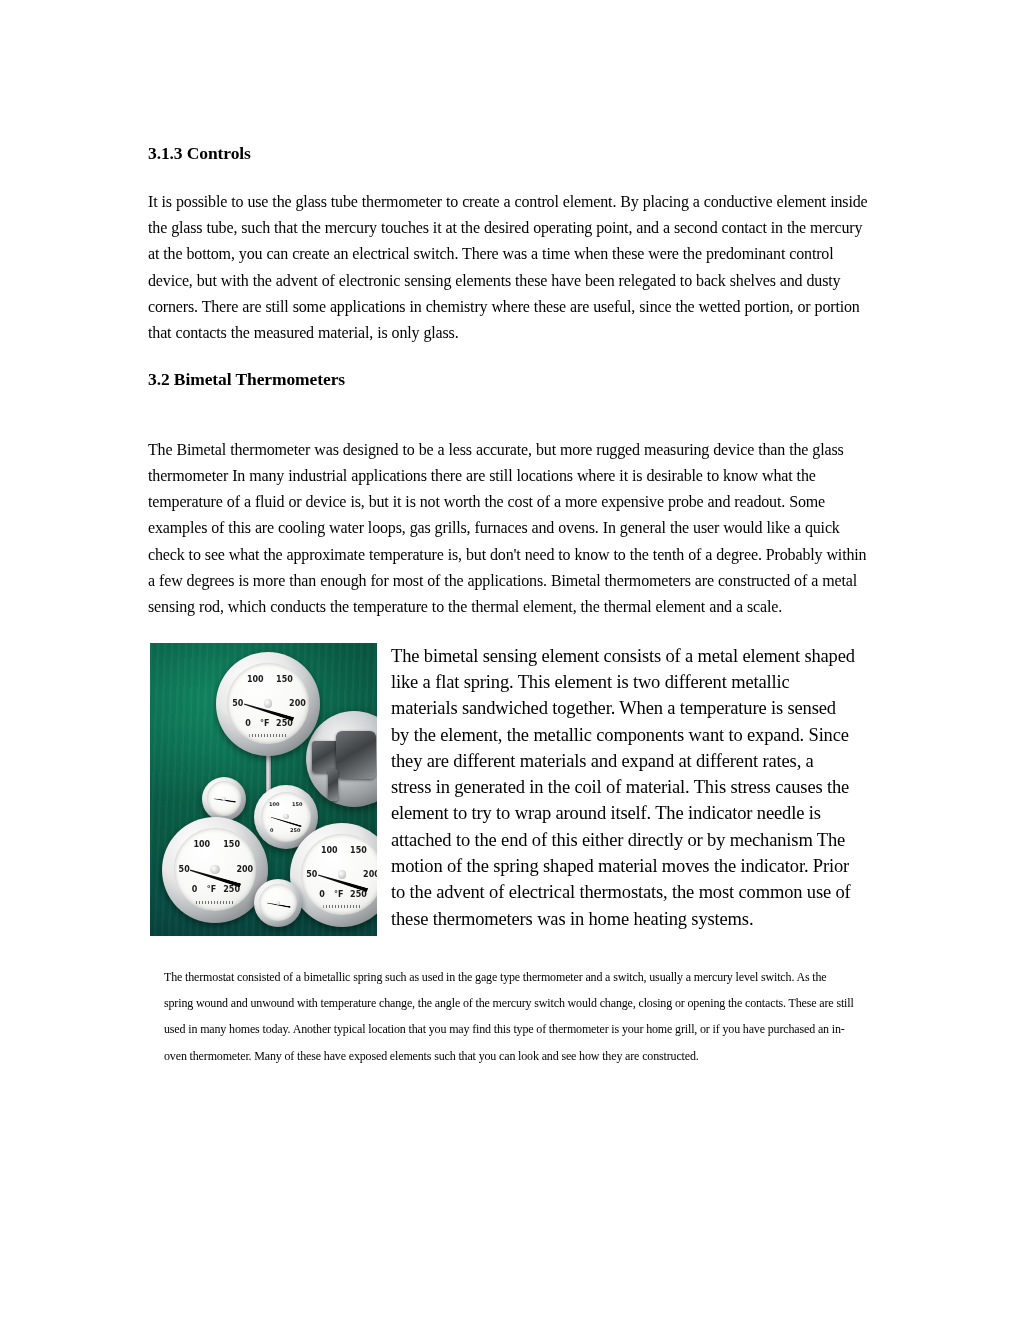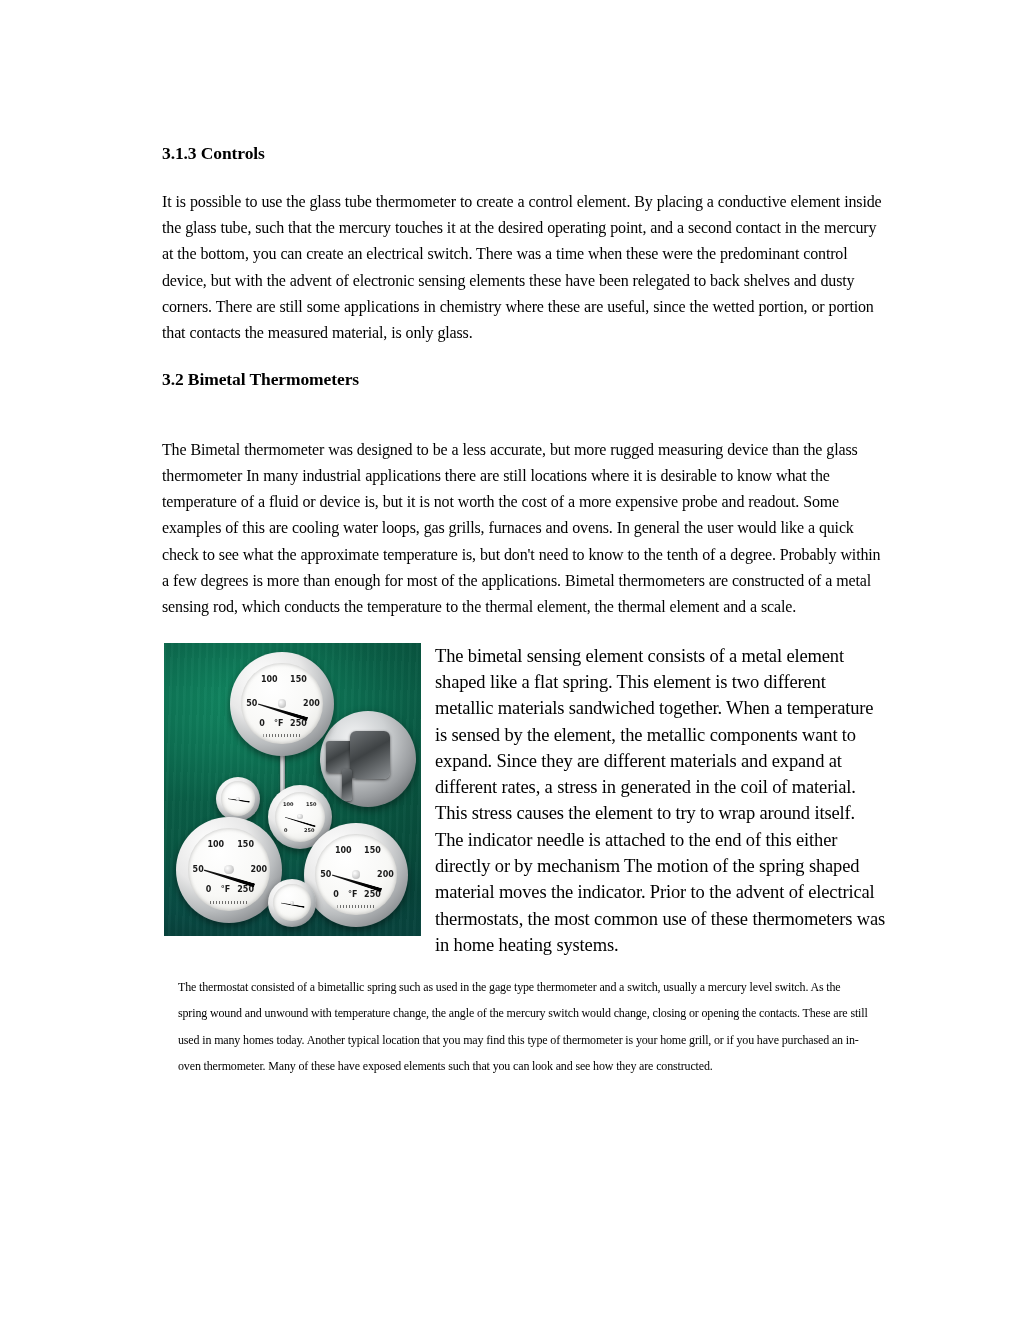--- a/index.html
+++ b/index.html
@@ -17,21 +17,21 @@
   }
   .page {
     position: absolute;
     left: 0; top: 0;
     width: 1020px;
     height: 1320px;
     background: #ffffff;
   }
   .content {
     position: absolute;
-    left: 162px;
+    left: 148px;
     top: 143px;
     width: 724px;
   }
   h3.heading {
     font-size: 17.5px;
     font-weight: bold;
     margin: 0;
     line-height: 1.25;
     letter-spacing: -0.1px;
   }
@@ -45,21 +45,21 @@
     letter-spacing: -0.15px;
     word-spacing: 0.2px;
   }
   
   .figure-block {
     position: relative;
     margin-top: 22px;
   }
   .figure {
     float: left;
-    width: 257px;
+    width: 227px;
     height: 293px;
     margin: 0 14px 0 2px;
     position: relative;
     overflow: hidden;
     background: #a21caf;
   }
   .fig-bg {
     position: absolute;
     inset: 0;
     background:
@@ -169,21 +169,21 @@
   }
   .housing .block {
     position: absolute;
     background: linear-gradient(150deg, #6f7376 0%, #3e4244 45%, #8d9194 100%);
     border-radius: 3px;
     box-shadow: 0 1px 3px rgba(0,0,0,0.6);
   }
   .text-wrap p {
     font-size: 18.5px;
     line-height: 26.3px;
-    margin: 0;
+    margin: 16px;
     letter-spacing: -0.15px;
   }
   .clearfix::after { content: ""; display: block; clear: both; }
   .tail-text {
     font-size: 12px;
     line-height: 26.3px;
     margin: 16px;
     letter-spacing: -0.15px;
   }
 </style>

